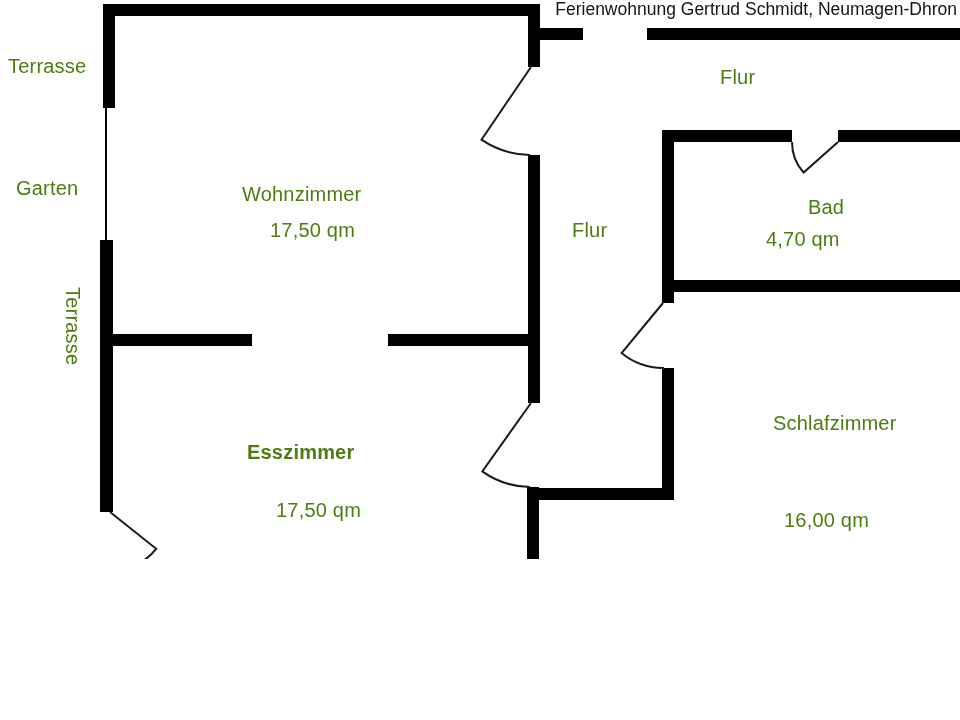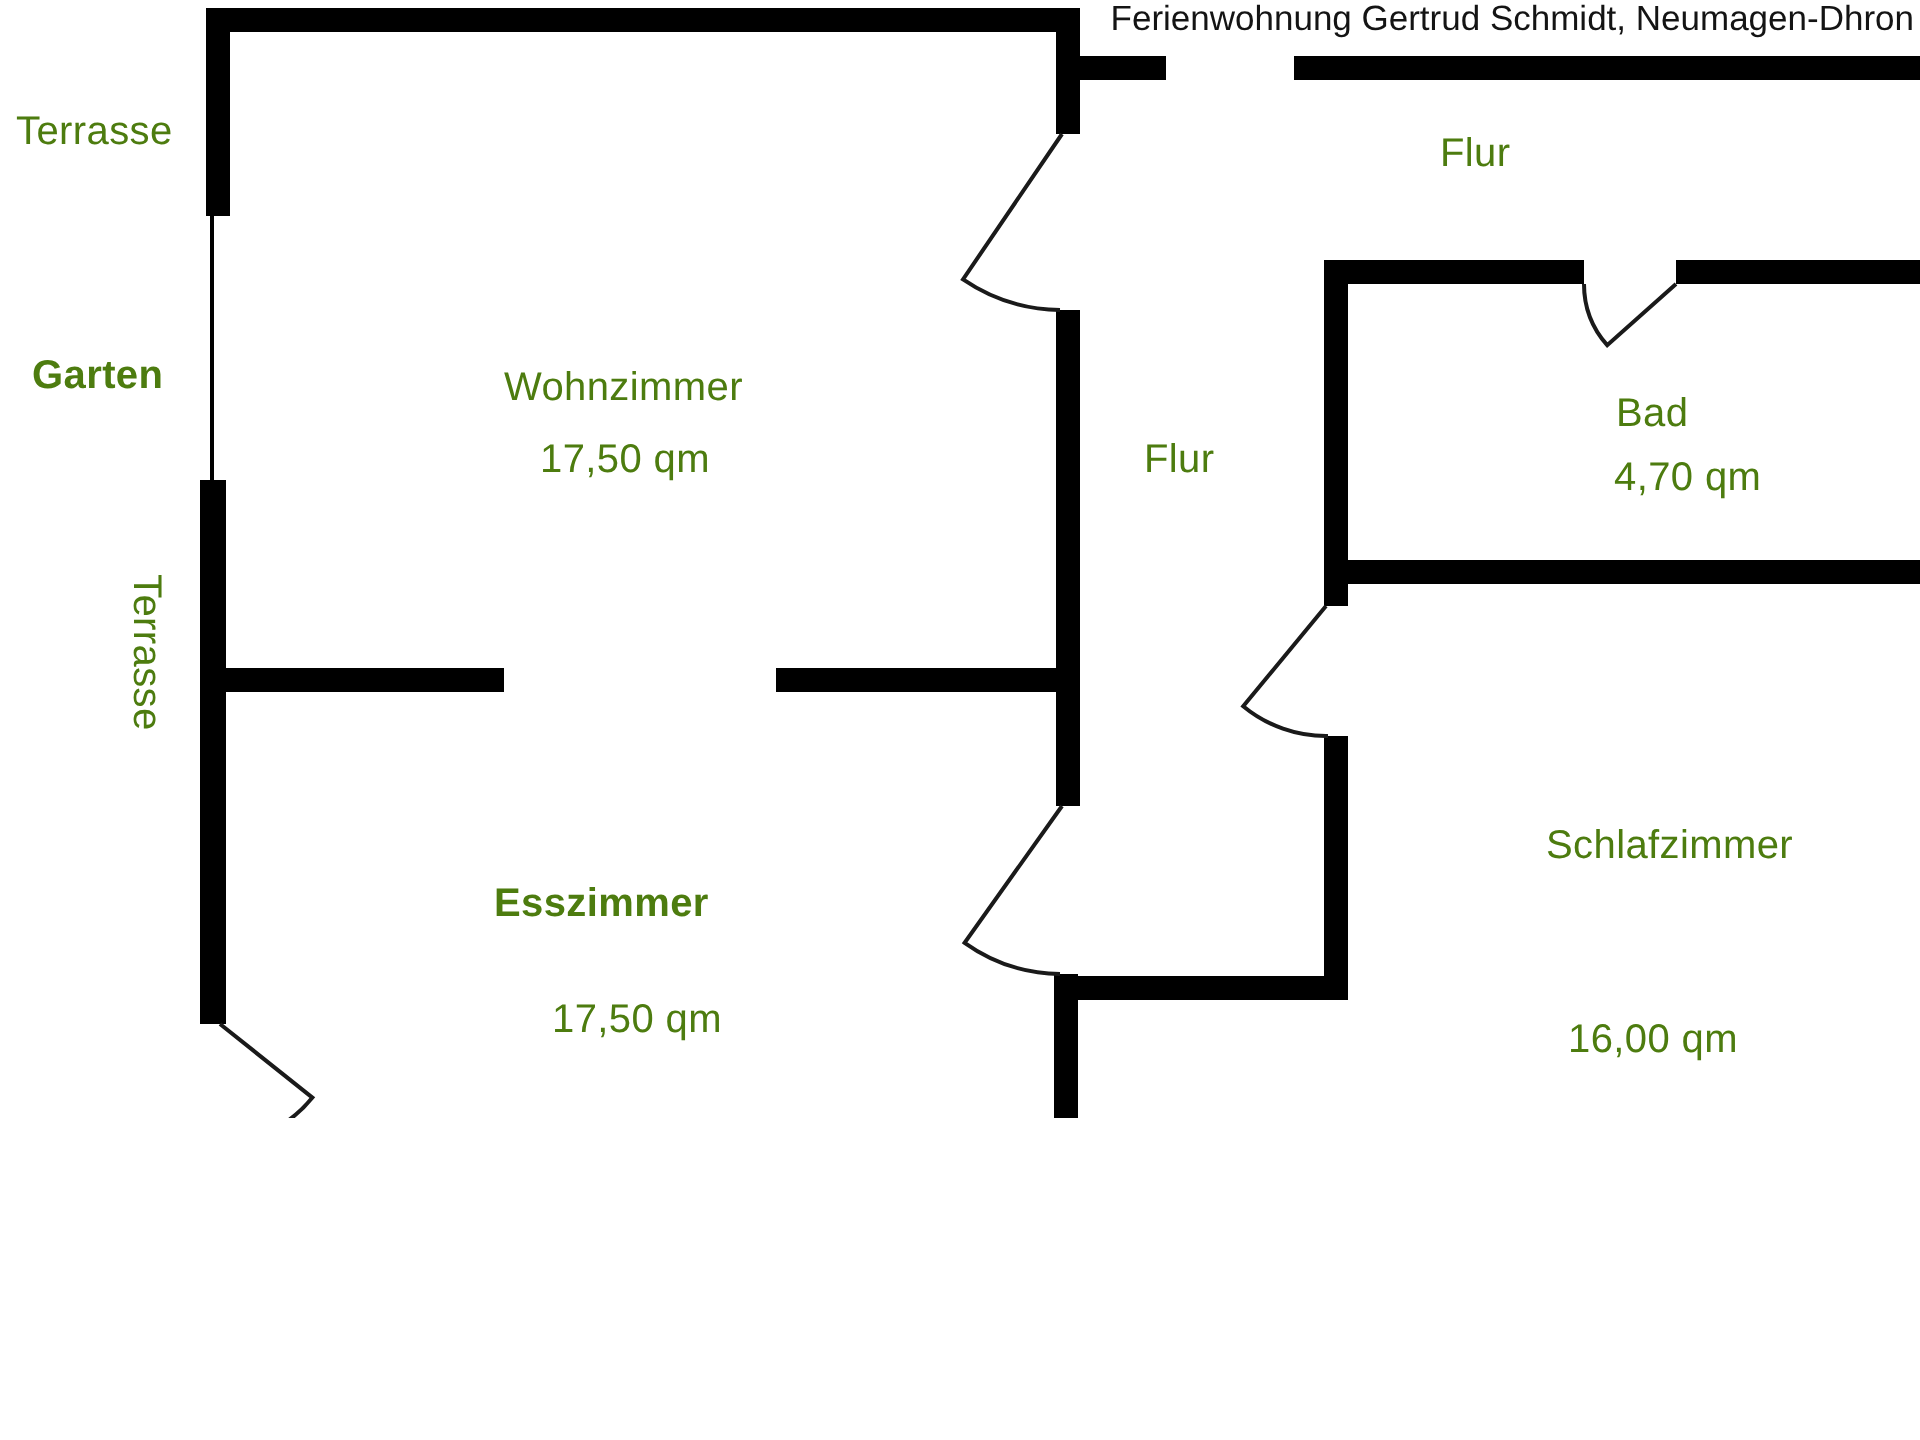--- a/index.html
+++ b/index.html
@@ -10,32 +10,32 @@
   #plan-svg{position:absolute;left:0;top:0;width:960px;height:720px;}
   .lbl{
     position:absolute;font-size:20px;line-height:1.1;white-space:nowrap;
     color:#4d7c0f;letter-spacing:0.2px;
   }
   #title{
     position:absolute;top:-1px;right:3px;font-size:17.5px;line-height:1.15;
     white-space:nowrap;color:#141414;
   }
   #terrasse-top{left:8px;top:55px;}
-  #garten{left:16px;top:177px;font-weight:bold;}
+  #garten{left:16px;top:177px;}
   #terrasse-side{
     left:62px;top:287px;
     writing-mode:vertical-rl;text-orientation:mixed;
   }
   #terrasse-bottom{left:-14px;top:595px;}
-  #wohnzimmer{left:252px;top:183px;}
+  #wohnzimmer{left:242px;top:183px;}
   #wohnzimmer-area{left:270px;top:219px;}
   #flur-top{left:720px;top:66px;}
   #flur-mid{left:572px;top:219px;}
   #bad{left:808px;top:196px;}
-  #bad-area{left:766px;top:228px;margin-left:41px;}
+  #bad-area{left:766px;top:228px;}
   #esszimmer{left:247px;top:441px;font-weight:bold;}
   #esszimmer-area{left:276px;top:499px;}
   #kueche{left:257px;top:583px;margin-left:45px;}
   #schlafzimmer{left:773px;top:412px;text-align:center;}
   #schlafzimmer-area{left:784px;top:509px;}
 </style>
 </head>
 <body>
 
 <div id="plan">

